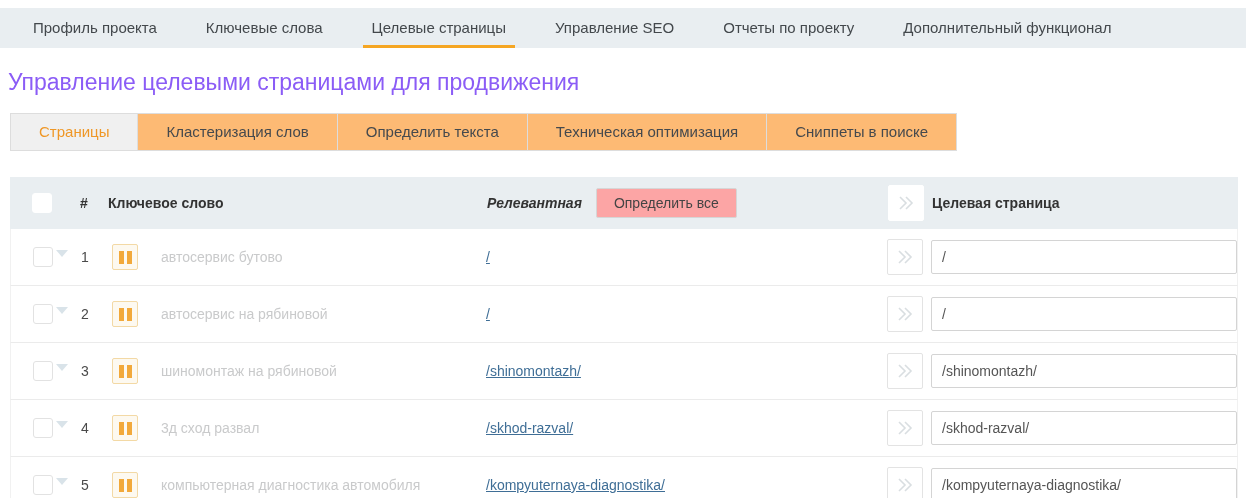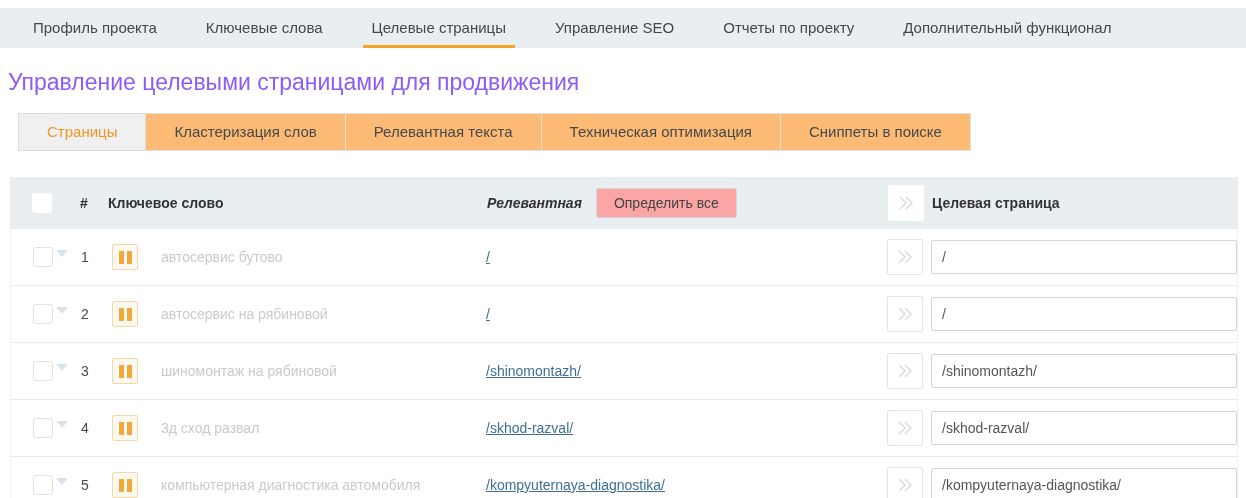--- a/index.html
+++ b/index.html
@@ -41,21 +41,21 @@
   .subtabs { display: flex; margin: 17px 0 0 10px; }
   .subtab {
     height: 38px; line-height: 36px;
     padding: 0 28px;
     border: 1px solid #dddddd;
     margin-left: -1px;
     background: #fdba74;
     font-size: 15px; color: #45494d;
     white-space: nowrap; cursor: pointer;
   }
-  .subtab:first-child { margin-left: 8px; }
+  .subtab:first-child { margin-left: 0; }
   .subtab.active { background: #f0f0f0; color: #ef9726; }
 
   
   .table { margin: 26px 8px 0 10px; width: 1228px; }
   .thead {
     display: flex; align-items: center;
     height: 52px; background: #e9eef1;
   }
   .trow {
     display: flex; align-items: center;
@@ -147,21 +147,21 @@
 </div>
 
 <h1 class="page-title">Управление целевыми страницами для продвижения</h1>
 
 <div class="subtabs">
 
     <div class="subtab active">Страницы</div>
 
     <div class="subtab">Кластеризация слов</div>
 
-    <div class="subtab">Релевантная текста</div>
+    <div class="subtab">Определить текста</div>
 
     <div class="subtab">Техническая оптимизация</div>
 
     <div class="subtab">Сниппеты в поиске</div>
 
 </div>
 
 <div class="table">
 
   <div class="thead">

